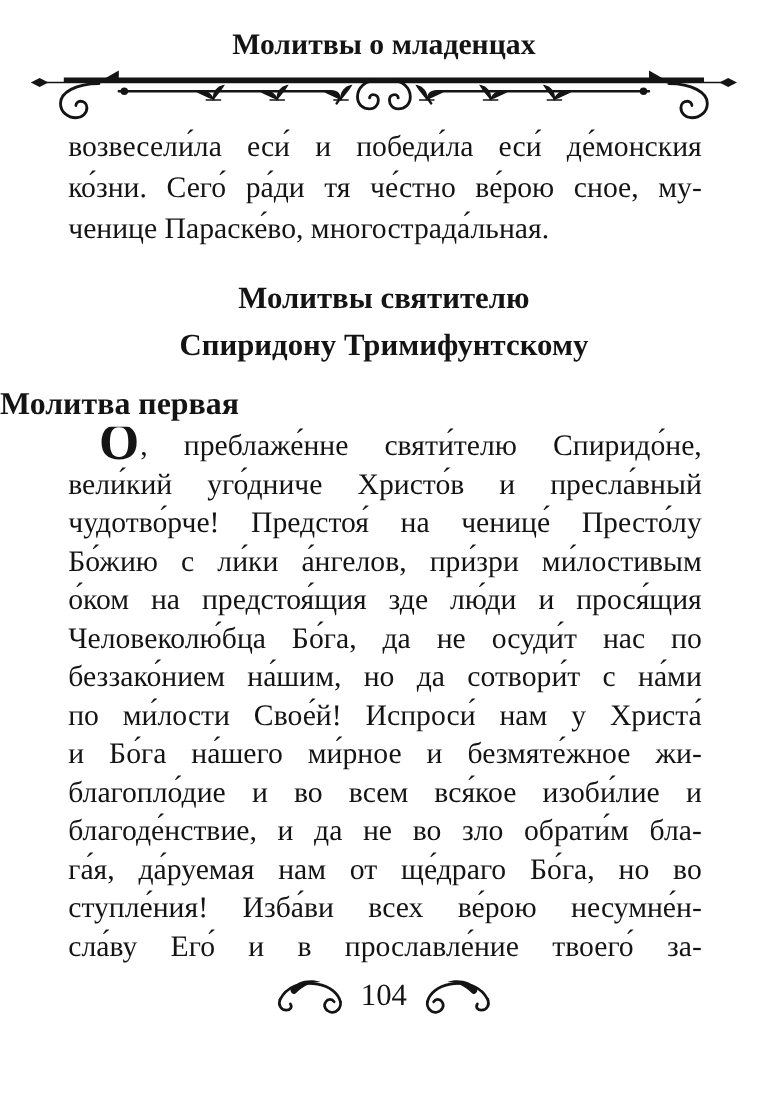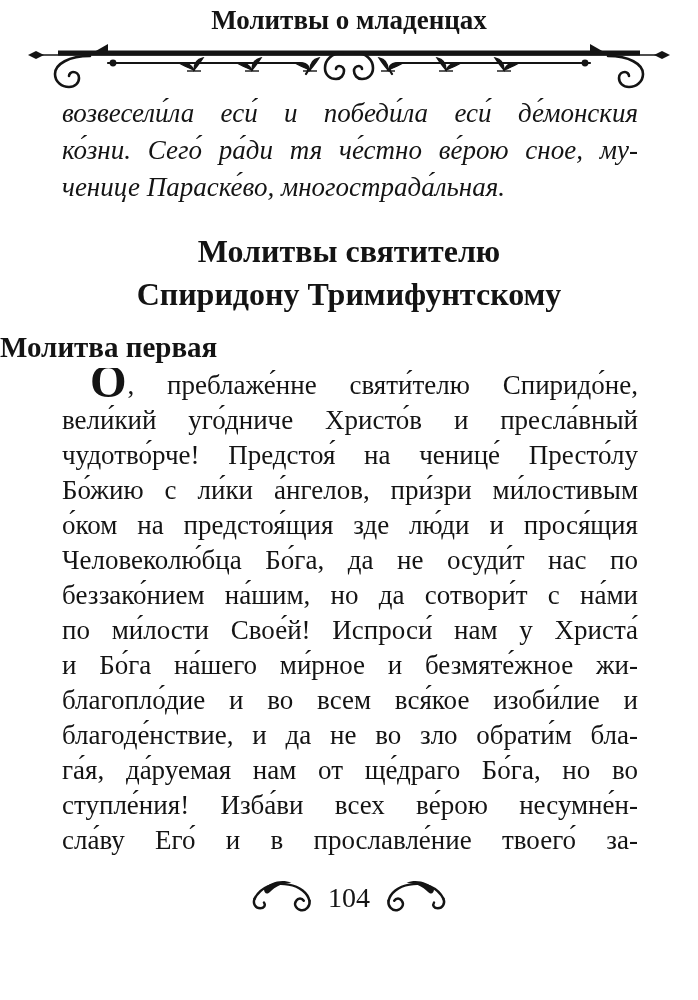--- a/index.html
+++ b/index.html
@@ -6,51 +6,51 @@
   body {
     width: 698px; height: 1000px;
     background: #ffffff;
     font-family: "Liberation Serif", serif;
     color: #141414;
     overflow: hidden;
   }
   .page { width: 698px; height: 1000px; position: relative; }
 
   .running-head {
-    margin-top: 4px;
+    margin-top: 24px;
     text-align: center;
     font-size: 27px;
     font-weight: 700;
     line-height: 32px;
   }
 
   .ornament-top {
     width: 650px;
     margin: 3px auto 0;
     height: 50px;
   }
   .ornament-top svg { display: block; }
 
   .textblock { margin-left: 62px; margin-right: 60px; }
-  .continuation { margin-top: 6px; font-style: italic; }
+  .continuation { margin-top: 6px; }
 
   .jline, .lline {
     font-size: 27px;
     line-height: 37px;
     height: 37px;
     overflow: hidden;
     text-align: justify;
     text-align-last: justify;
   }
   .lline { text-align: right; text-align-last: left; }
 
   .section-title {
     margin: 24px 0 0 0;
     text-align: center;
-    font-size: 32px;
+    font-size: 28px;
     font-weight: 700;
     line-height: 43px;
   }
   .prayer-subtitle {
     margin: 13px 0 0 0;
     font-size: 29px;
     font-weight: 700;
     line-height: 36px;
   }
 
@@ -60,23 +60,23 @@
 
   .dropcap {
     font-size: 47px;
     font-weight: 700;
     line-height: 0;
     vertical-align: -3px;
     letter-spacing: 1px;
   }
 
   .page-footer {
-    margin-top: 20px;
+    margin-top: 8px;
     display: flex;
-    align-items: flex-start;
+    align-items: center;
     justify-content: center;
     gap: 14px;
     height: 40px;
   }
   .f-orn { display: inline-flex; }
   .f-orn.mirrored svg { transform: scaleX(-1); }
   .page-num {
     font-size: 28px;
     line-height: 40px;
   }

